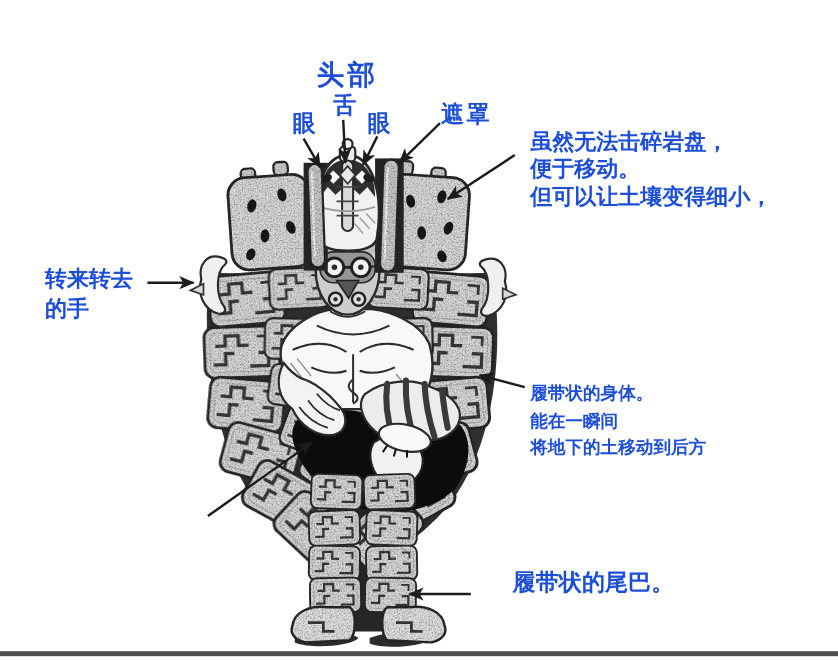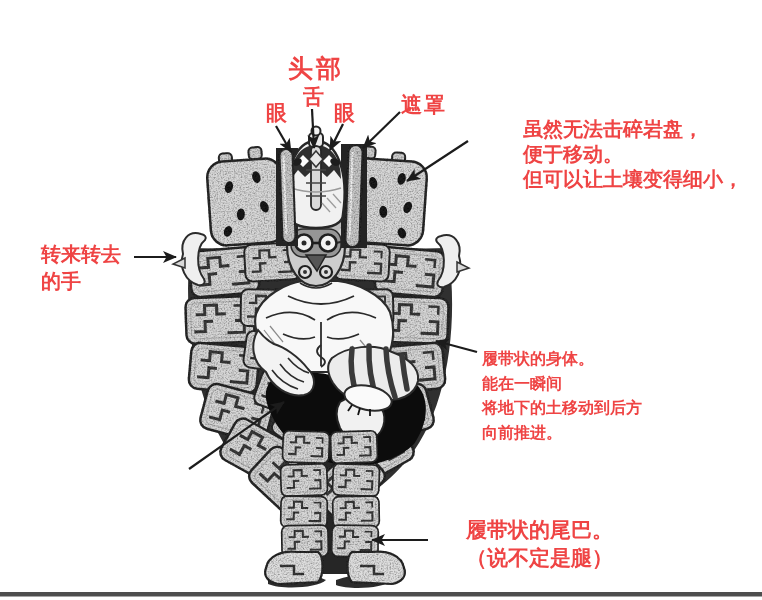--- a/index.html
+++ b/index.html
@@ -1,28 +1,28 @@
 <!DOCTYPE html>
 <html><head>
 <meta charset="utf-8">
 <style>
   html,body{margin:0;padding:0;background:#ffffff;}
   .stage{
     position:relative;width:762px;height:600px;background:#ffffff;overflow:hidden;
     font-family:"Liberation Sans","DejaVu Sans",sans-serif;color:#1f1f1f;
   }
   .stage svg.art{position:absolute;left:0;top:0;}
-  .lbl,.note{position:absolute;font-weight:700;white-space:nowrap;color:#ef4444;}
+  .lbl,.note{position:absolute;font-weight:700;white-space:nowrap;color:#1d4ed8;}
   .lbl{line-height:1.1;}
   .l-head{left:288px;top:55px;font-size:25px;letter-spacing:3px;}
   .l-tongue{left:303px;top:85px;font-size:21px;}
   .l-eyeL{left:266px;top:101px;font-size:21px;}
   .l-eyeR{left:334px;top:101px;font-size:21px;}
   .l-cover{left:401px;top:93px;font-size:21px;letter-spacing:2px;}
-  .n-soil{left:482px;top:117px;font-size:20px;line-height:25px;margin-left:41px;}
+  .n-soil{left:482px;top:117px;font-size:20px;line-height:25px;}
   .n-hands{left:41px;top:241px;font-size:20px;line-height:27px;}
   .n-body{left:482px;top:347px;font-size:16px;line-height:24.5px;}
   .l-marsupial{left:101px;top:469px;font-size:21px;letter-spacing:1px;}
   .n-tail{left:466px;top:516px;font-size:21px;line-height:28px;}
 </style>
 </head>
 <body>
 
 <div class="stage">
 
@@ -289,22 +289,20 @@
 
   <div class="note n-hands">
     <div>转来转去</div>
     <div>的手</div>
   </div>
 
   <div class="note n-body">
     <div>履带状的身体。</div>
     <div>能在一瞬间</div>
     <div>将地下的土移动到后方</div>
-    <div>向前推进。</div>
   </div>
 
 
   <div class="note n-tail">
     <div>履带状的尾巴。</div>
-    <div>（说不定是腿）</div>
   </div>
 
 </div>
 
 </body></html>

